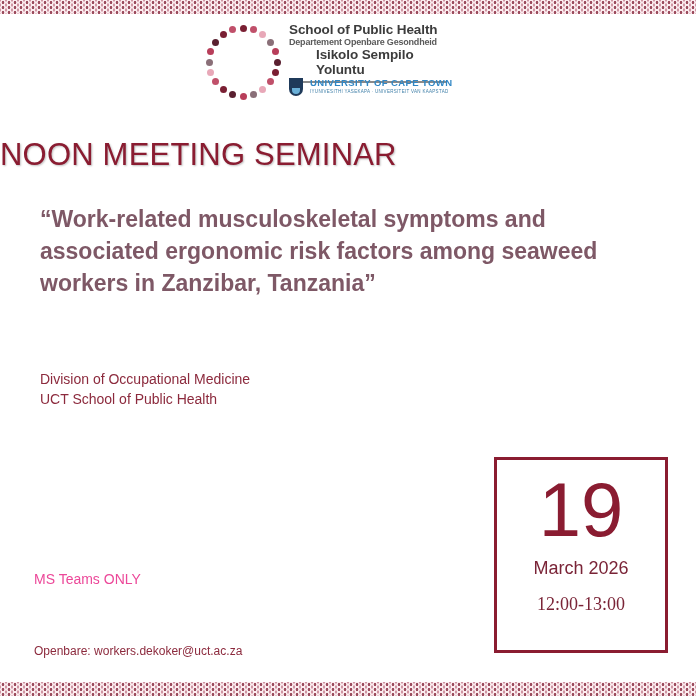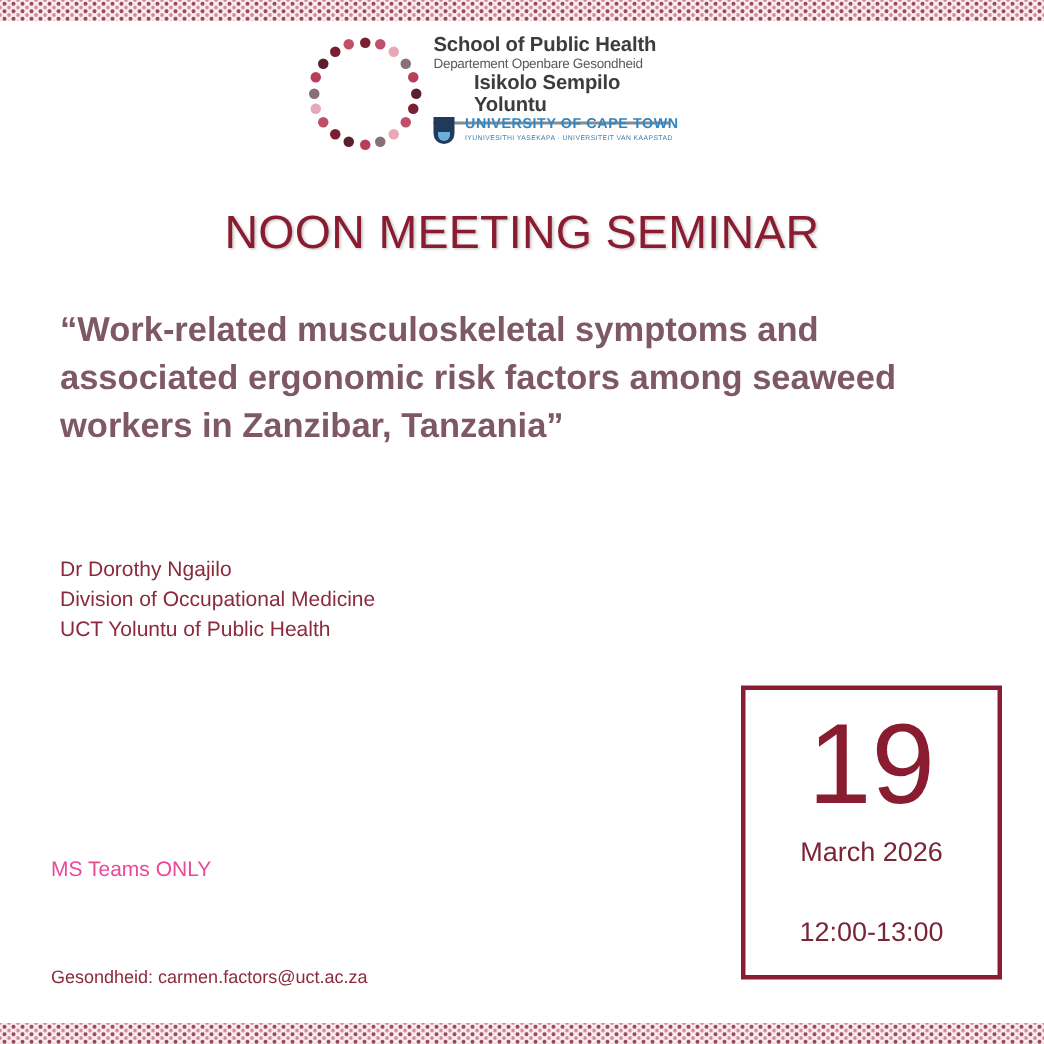--- a/index.html
+++ b/index.html
@@ -17,31 +17,31 @@
   }
   .stripe.top { top: 0; }
   .stripe.bottom { bottom: 0; }
 
   .logo { position: absolute; left: 205px; top: 20px; width: 250px; height: 85px; }
   .ring { position: absolute; left: 0; top: 0; width: 80px; height: 84px; }
   .ring .dot { position: absolute; width: 7px; height: 7px; border-radius: 50%; }
 
   .logo-text { position: absolute; left: 84px; top: 2px; width: 160px; }
   .logo-line1 { font-size: 13.5px; font-weight: bold; color: #3c3c3c; line-height: 15px; letter-spacing: -0.1px; }
-  .logo-line2 { font-size: 9px; font-weight: normal; color: #5a5a5a; line-height: 10px; letter-spacing: -0.2px; }
+  .logo-line2 { font-size: 9px; font-weight: bold; color: #5a5a5a; line-height: 10px; letter-spacing: -0.2px; }
   .logo-line3 { font-size: 13.5px; font-weight: bold; color: #3c3c3c; line-height: 15px; letter-spacing: -0.1px; margin-left: 27px; }
   .logo-rule { width: 158px; height: 2px; background: #8a8a8a; margin-top: 4px; }
   .uct { position: absolute; left: 84px; top: 56px; width: 160px; height: 22px; }
   .shield { position: absolute; left: 0; top: 2px; width: 14px; height: 18px; background: #1f3a5a; border-radius: 0 0 7px 7px; }
   .shield::after { content: ""; position: absolute; left: 3px; top: 10px; width: 8px; height: 6px; background: #6ab0d8; border-radius: 0 0 4px 4px; }
   .uct-name { position: absolute; left: 21px; top: 1px; font-size: 9.5px; font-weight: bold; color: #2f86c4; letter-spacing: 0.4px; white-space: nowrap; }
   .uct-sub { position: absolute; left: 21px; top: 13px; font-size: 4.5px; color: #3f7fa8; letter-spacing: 0.3px; white-space: nowrap; }
 
   .title {
-    position: absolute; left: 0; top: 137px; width: 696px; text-align: center;
+    position: absolute; left: 0; top: 137px; width: 696px; text-align: left;
     font-size: 31px; color: #8a1c31; letter-spacing: 0.2px;
     text-shadow: 1px 1px 2px rgba(0,0,0,0.25);
   }
 
   .quote {
     position: absolute; left: 40px; top: 203px; width: 620px; 
     font-size: 23px; font-weight: bold; color: #7e5866; line-height: 32px;
   }
 
   .speaker { position: absolute; left: 40px; top: 369px; font-size: 14px; color: #8c2a3d; line-height: 20px; }
@@ -49,21 +49,21 @@
   .teams { position: absolute; left: 34px; top: 571px; font-size: 14px; color: #ec4899; }
 
   .enquiries { position: absolute; left: 34px; top: 644px; font-size: 12px; color: #8c2a3d; }
 
   .datebox {
     position: absolute; left: 494px; top: 457px; width: 174px; height: 196px;
     border: 3px solid #8a1c31; text-align: center;
   }
   .day { margin-top: 10px; font-size: 76px; color: #8a1c31; line-height: 80px; }
   .month { margin-top: 8px; font-size: 18px; color: #7a2437; }
-  .time { margin-top: 32px; font-size: 18px; color: #7a2437; }
+  .time { margin-top: 15px; font-size: 18px; color: #7a2437; font-family: Liberation Serif, serif; }
 </style>
 </head>
 <body>
 
 <div class="stripe top"></div>
 
 <div class="logo">
   <div class="ring" id="ring">
       <div class="dot" style="left: 34.5px; top: 4.5px; background: rgb(122, 31, 51);"></div>
       <div class="dot" style="left: 45.0066px; top: 6.16408px; background: rgb(192, 80, 106);"></div>
@@ -97,30 +97,29 @@
     <div class="uct-name">UNIVERSITY OF CAPE TOWN</div>
     <div class="uct-sub">IYUNIVESITHI YASEKAPA · UNIVERSITEIT VAN KAAPSTAD</div>
   </div>
 </div>
 
 <div class="title">NOON MEETING SEMINAR</div>
 
 <div class="quote">“Work-related musculoskeletal symptoms and associated ergonomic risk factors among seaweed workers in Zanzibar, Tanzania”</div>
 
 <div class="speaker">
-  <div>Dr Dorothy Ngajilo</div>
   <div>Division of Occupational Medicine</div>
-  <div>UCT Yoluntu of Public Health</div>
+  <div>UCT School of Public Health</div>
 </div>
 
 <div class="teams">MS Teams ONLY</div>
 
 <div class="enquiries">
-  <span>Gesondheid:</span>
-  <span>carmen.factors@uct.ac.za</span>
+  <span>Openbare:</span>
+  <span>workers.dekoker@uct.ac.za</span>
 </div>
 
 <div class="datebox">
   <div class="day">19</div>
   <div class="month">March 2026</div>
   <div class="time">12:00-13:00</div>
 </div>
 
 <div class="stripe bottom"></div>
 

